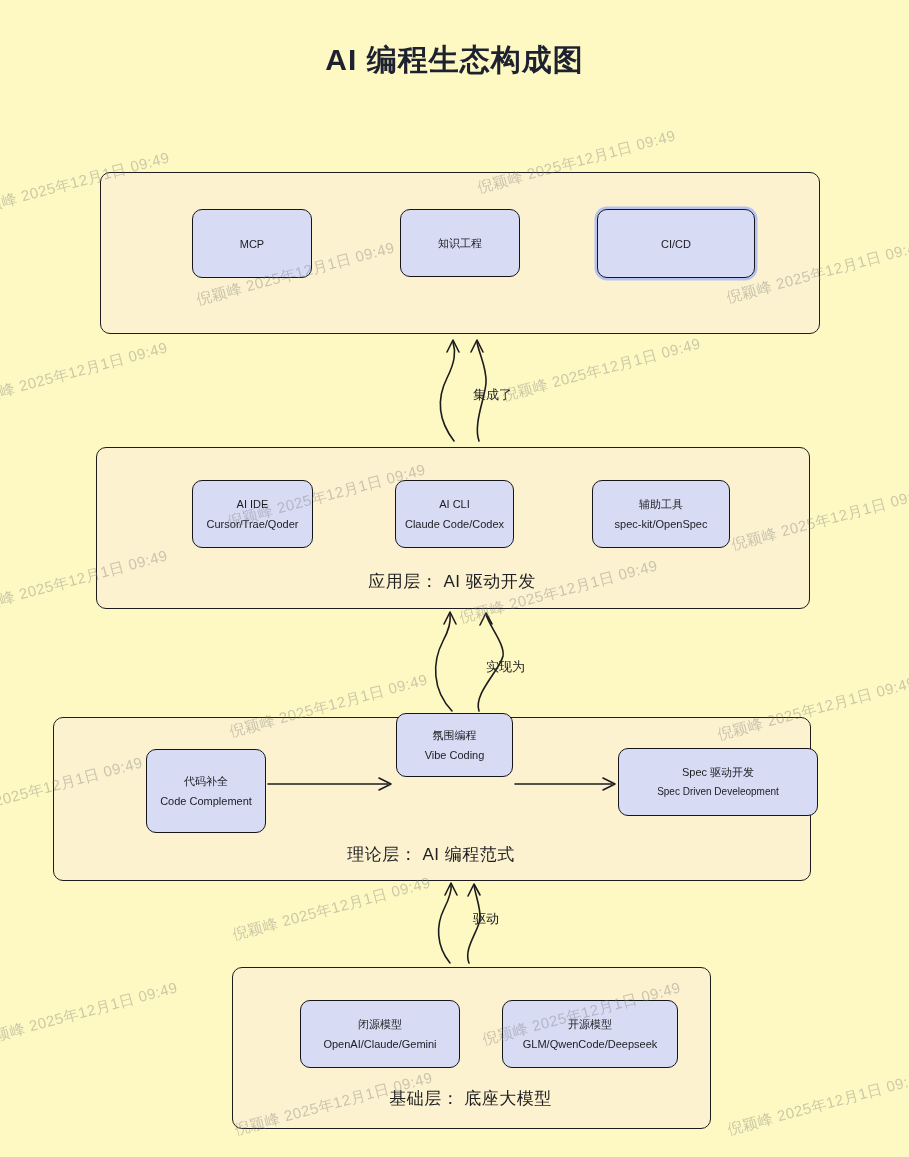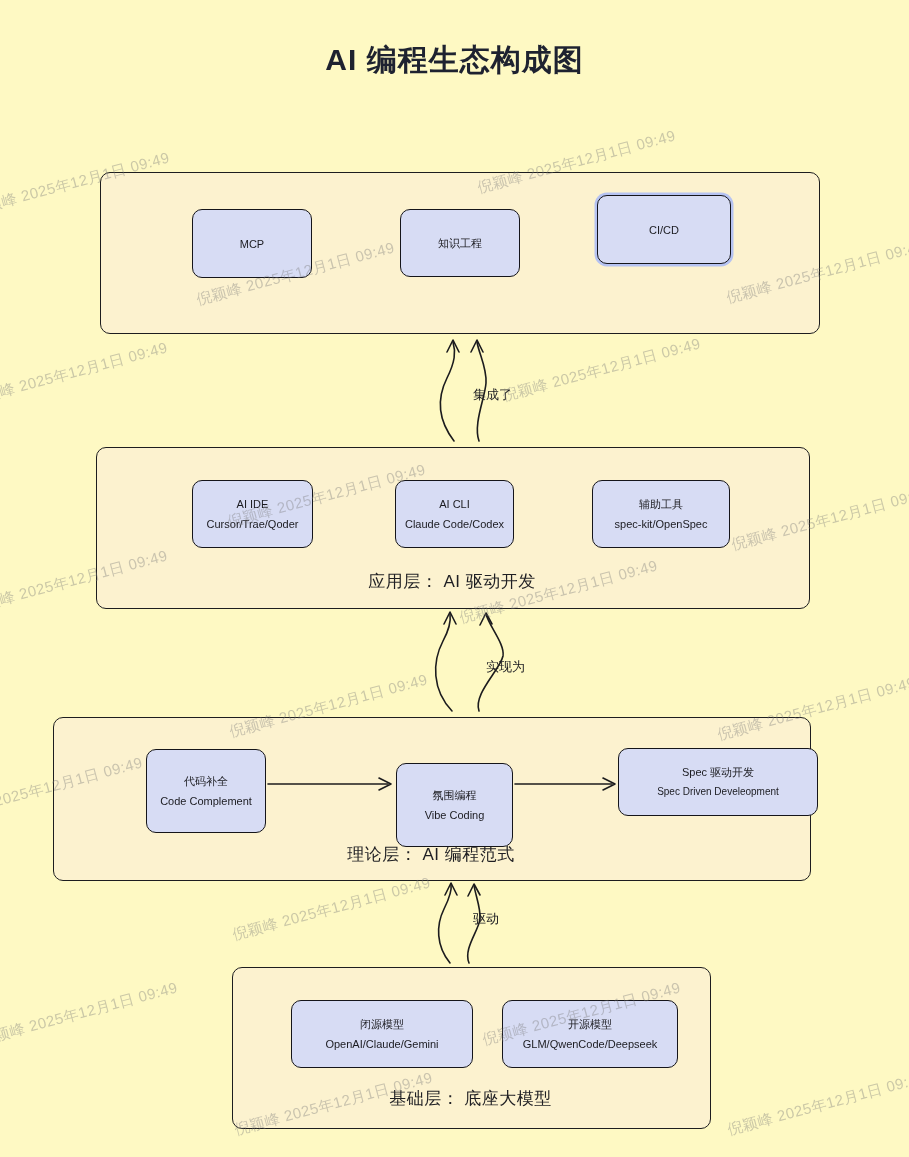--- a/index.html
+++ b/index.html
@@ -50,51 +50,51 @@
   <div class="layer-label" style="left:96px;top:570px;width:712px">应用层： AI 驱动开发</div>
   <div class="layer-label" style="left:53px;top:843px;width:756px">理论层： AI 编程范式</div>
   <div class="layer-label" style="left:232px;top:1087px;width:477px">基础层： 底座大模型</div>
 
   <div class="node" style="left:192px;top:209px;width:120px;height:69px">
     <span class="nl">MCP</span>
   </div>
   <div class="node" style="left:400px;top:209px;width:120px;height:68px">
     <span class="nl">知识工程</span>
   </div>
-  <div class="node selected" style="left:597px;top:195px;width:134px;height:69px">
+  <div class="node selected" style="left:597px;top:209px;width:158px;height:69px">
     <span class="nl">CI/CD</span>
   </div>
 
   <div class="node" style="left:192px;top:480px;width:121px;height:68px">
     <span class="nl">AI IDE</span>
     <span class="nl">Cursor/Trae/Qoder</span>
   </div>
   <div class="node" style="left:395px;top:480px;width:119px;height:68px">
     <span class="nl">AI CLI</span>
     <span class="nl">Claude Code/Codex</span>
   </div>
   <div class="node" style="left:592px;top:480px;width:138px;height:68px">
     <span class="nl">辅助工具</span>
     <span class="nl">spec-kit/OpenSpec</span>
   </div>
 
   <div class="node" style="left:146px;top:749px;width:120px;height:84px">
     <span class="nl">代码补全</span>
     <span class="nl">Code Complement</span>
   </div>
-  <div class="node" style="left:396px;top:763px;width:117px;height:84px">
+  <div class="node" style="left:396px;top:713px;width:117px;height:64px">
     <span class="nl">氛围编程</span>
     <span class="nl">Vibe Coding</span>
   </div>
   <div class="node" style="left:618px;top:748px;width:200px;height:68px">
     <span class="nl">Spec 驱动开发</span>
     <span class="nl" style="font-size:10px">Spec Driven Develeopment</span>
   </div>
 
-  <div class="node" style="left:291px;top:1000px;width:182px;height:68px">
+  <div class="node" style="left:300px;top:1000px;width:160px;height:68px">
     <span class="nl">闭源模型</span>
     <span class="nl">OpenAI/Claude/Gemini</span>
   </div>
   <div class="node" style="left:502px;top:1000px;width:176px;height:68px">
     <span class="nl">开源模型</span>
     <span class="nl">GLM/QwenCode/Deepseek</span>
   </div>
 
   <svg id="edges" width="909" height="1157" viewBox="0 0 909 1157">
     <g>

